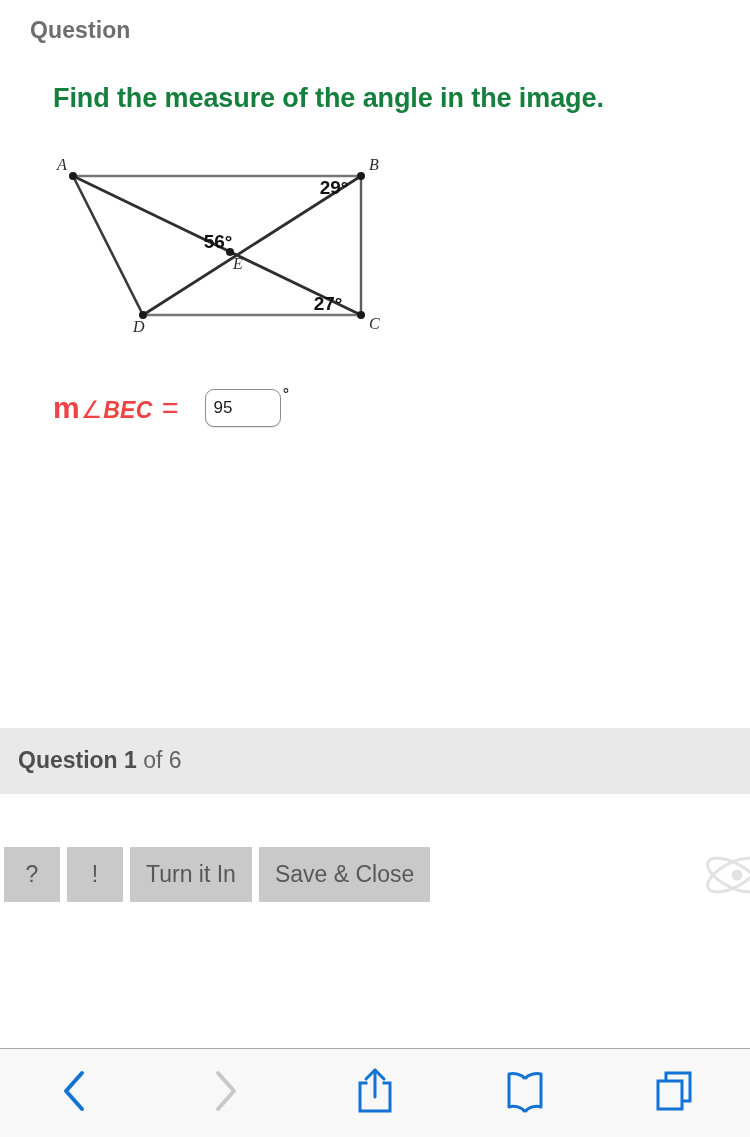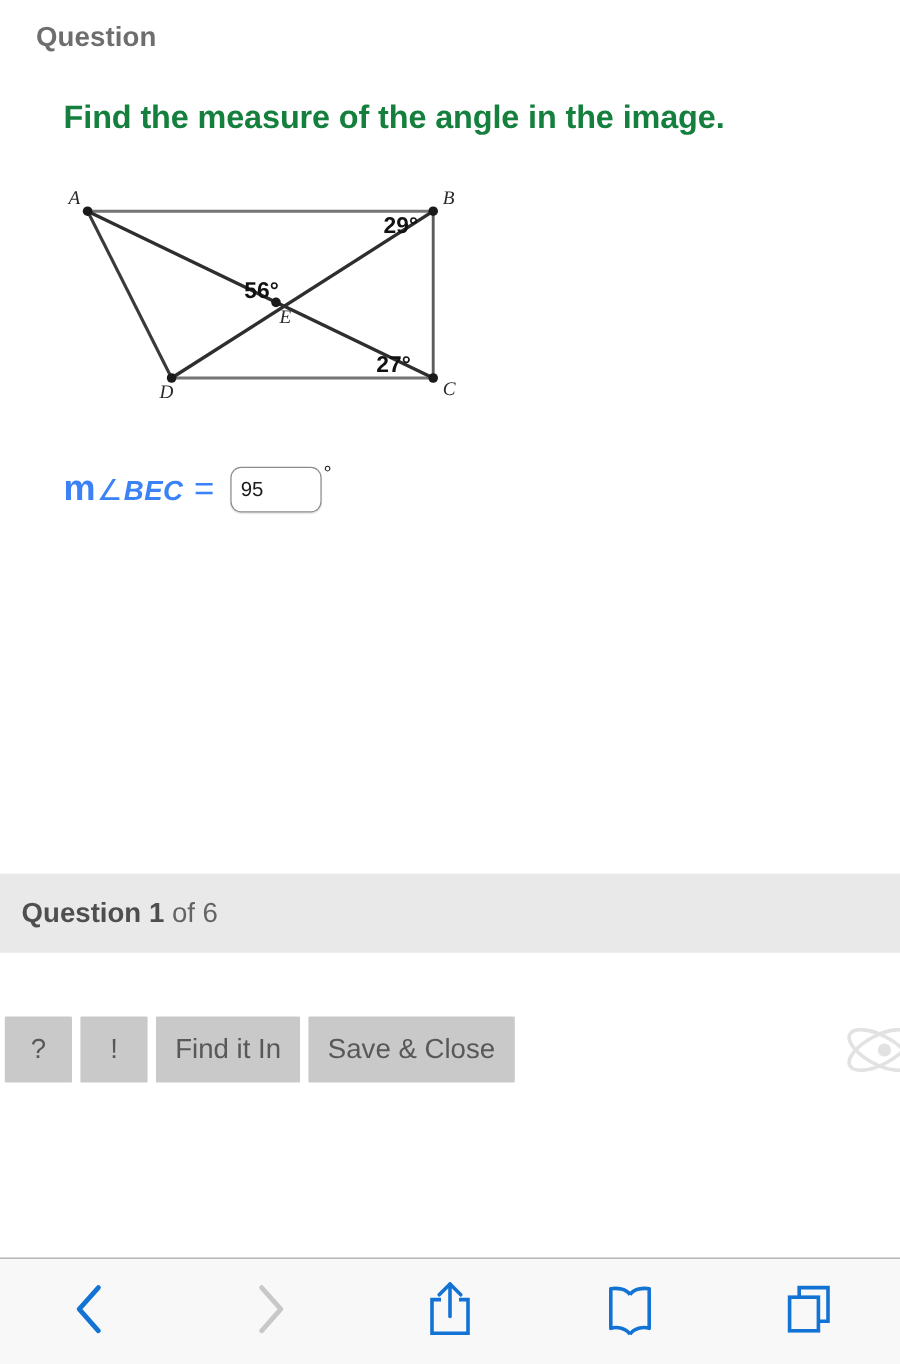--- a/index.html
+++ b/index.html
@@ -70,21 +70,21 @@
   .answer-row {
     position: absolute;
     left: 53px;
     top: 318px;
     height: 56px;
     display: flex;
     align-items: center;
   }
   .answer-label {
     font-size: 29px;
-    color: #3b82f6;
+    color: #ef4444;
     font-weight: 700;
     white-space: nowrap;
     line-height: 1;
   }
   .answer-label .m-char {
     font-size: 30px;
     font-weight: 700;
   }
   .answer-label .angle-sym {
     font-size: 24px;
@@ -98,21 +98,21 @@
     letter-spacing: 0.3px;
   }
   .answer-label .eq {
     font-size: 29px;
     font-weight: 500;
     padding-left: 9px;
   }
   .answer-input {
     width: 76px;
     height: 38px;
-    margin-left: 13px;
+    margin-left: 26px;
     border: 1.6px solid #8d8d8d;
     border-radius: 9px;
     background: #ffffff;
     font-family: "Liberation Sans", sans-serif;
     font-size: 17px;
     color: #1a1a1a;
     padding: 0 8px;
     box-sizing: border-box;
     outline: none;
     box-shadow: 0 1px 1px rgba(0,0,0,0.10);
@@ -264,21 +264,21 @@
 <div class="progress-bar">
   <div class="progress-text">
     <span class="strong">Question</span><span class="strong">&nbsp;</span><span class="strong">1</span>&nbsp;<span>of</span>&nbsp;<span>6</span>
   </div>
 </div>
 
 <div class="action-bar">
   <div class="btn-row">
     <button class="act-btn narrow">?</button>
     <button class="act-btn narrow">!</button>
-    <button class="act-btn">Find it In</button>
+    <button class="act-btn">Turn it In</button>
     <button class="act-btn">Save &amp; Close</button>
   </div>
   <div class="watermark">
     <svg width="62" height="62" viewBox="0 0 62 62" xmlns="http://www.w3.org/2000/svg">
       <g fill="none" stroke="#e2e2e2" stroke-width="3">
         <ellipse cx="31" cy="31" rx="28" ry="12" transform="rotate(-28 31 31)"></ellipse>
         <ellipse cx="31" cy="31" rx="28" ry="12" transform="rotate(28 31 31)"></ellipse>
       </g>
       <circle cx="35" cy="31" r="5.5" fill="#e2e2e2"></circle>
     </svg>

